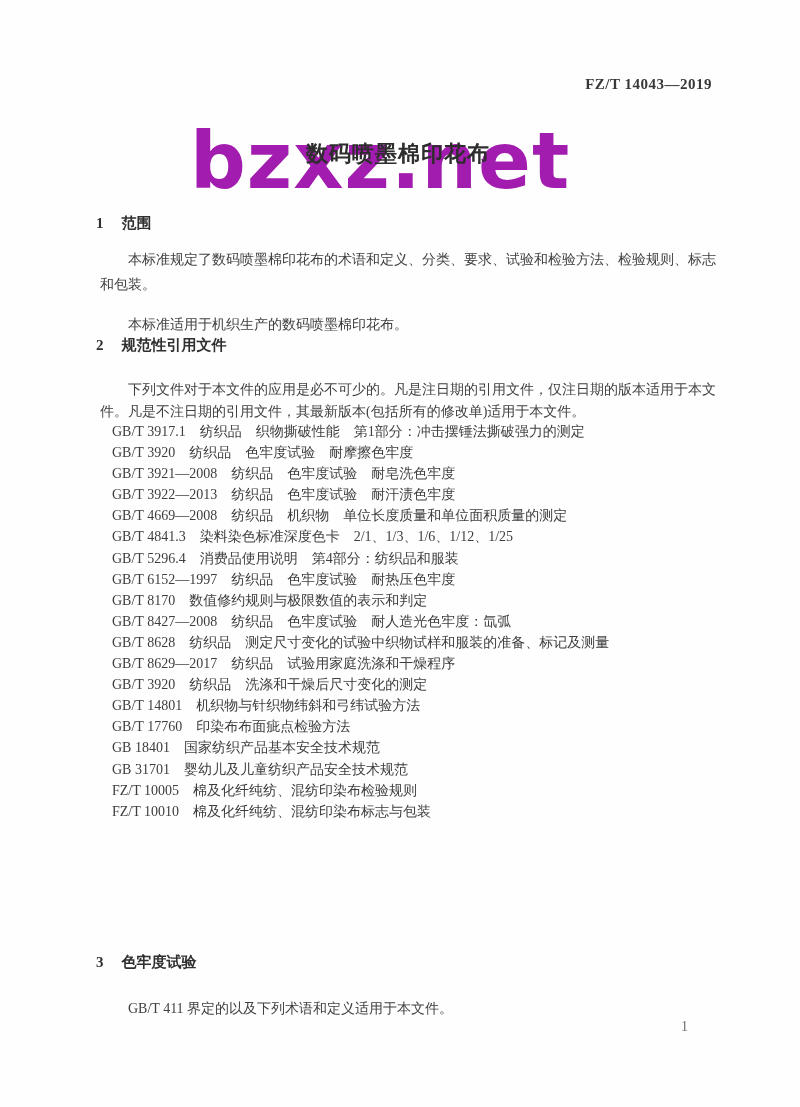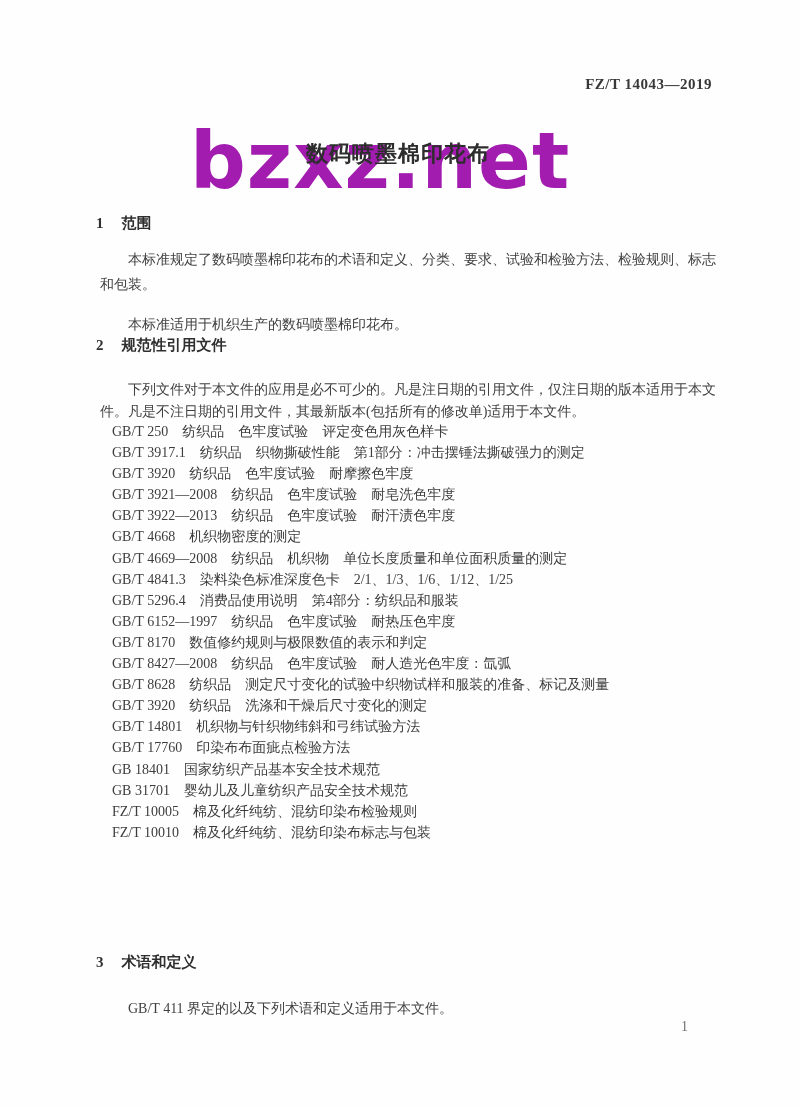--- a/index.html
+++ b/index.html
@@ -111,44 +111,43 @@
     <div class="para" id="p-scope-1">本标准规定了数码喷墨棉印花布的术语和定义、分类、要求、试验和检验方法、检验规则、标志和包装。</div>
     <div class="para" id="p-scope-2">本标准适用于机织生产的数码喷墨棉印花布。</div>
 
     <div class="sec-heading" id="h-refs">
       <span class="sec-num">2</span><span>规范性引用文件</span>
     </div>
 
     <div class="para intro" id="p-refs">下列文件对于本文件的应用是必不可少的。凡是注日期的引用文件，仅注日期的版本适用于本文件。凡是不注日期的引用文件，其最新版本(包括所有的修改单)适用于本文件。</div>
 
     <div class="ref-list">
-        <div class="ref-item">GB/T 250　纺织品　色牢度试验　评定变色用灰色样卡</div>
         <div class="ref-item">GB/T 3917.1　纺织品　织物撕破性能　第1部分：冲击摆锤法撕破强力的测定</div>
         <div class="ref-item">GB/T 3920　纺织品　色牢度试验　耐摩擦色牢度</div>
         <div class="ref-item">GB/T 3921—2008　纺织品　色牢度试验　耐皂洗色牢度</div>
         <div class="ref-item">GB/T 3922—2013　纺织品　色牢度试验　耐汗渍色牢度</div>
-        <div class="ref-item">GB/T 4668　机织物密度的测定</div>
         <div class="ref-item">GB/T 4669—2008　纺织品　机织物　单位长度质量和单位面积质量的测定</div>
         <div class="ref-item">GB/T 4841.3　染料染色标准深度色卡　2/1、1/3、1/6、1/12、1/25</div>
         <div class="ref-item">GB/T 5296.4　消费品使用说明　第4部分：纺织品和服装</div>
         <div class="ref-item">GB/T 6152—1997　纺织品　色牢度试验　耐热压色牢度</div>
         <div class="ref-item">GB/T 8170　数值修约规则与极限数值的表示和判定</div>
         <div class="ref-item">GB/T 8427—2008　纺织品　色牢度试验　耐人造光色牢度：氙弧</div>
         <div class="ref-item">GB/T 8628　纺织品　测定尺寸变化的试验中织物试样和服装的准备、标记及测量</div>
+        <div class="ref-item">GB/T 8629—2017　纺织品　试验用家庭洗涤和干燥程序</div>
         <div class="ref-item">GB/T 3920　纺织品　洗涤和干燥后尺寸变化的测定</div>
         <div class="ref-item">GB/T 14801　机织物与针织物纬斜和弓纬试验方法</div>
         <div class="ref-item">GB/T 17760　印染布布面疵点检验方法</div>
         <div class="ref-item">GB 18401　国家纺织产品基本安全技术规范</div>
         <div class="ref-item">GB 31701　婴幼儿及儿童纺织产品安全技术规范</div>
         <div class="ref-item">FZ/T 10005　棉及化纤纯纺、混纺印染布检验规则</div>
         <div class="ref-item">FZ/T 10010　棉及化纤纯纺、混纺印染布标志与包装</div>
       </div>
 
     <div class="sec-heading" id="h-terms">
-      <span class="sec-num">3</span><span>术语和定义</span>
+      <span class="sec-num">3</span><span>色牢度试验</span>
     </div>
 
     <div class="para" id="p-terms">GB/T 411 界定的以及下列术语和定义适用于本文件。</div>
 
   </div>
 
   <div class="page-number">1</div>
 
 </div>
 

